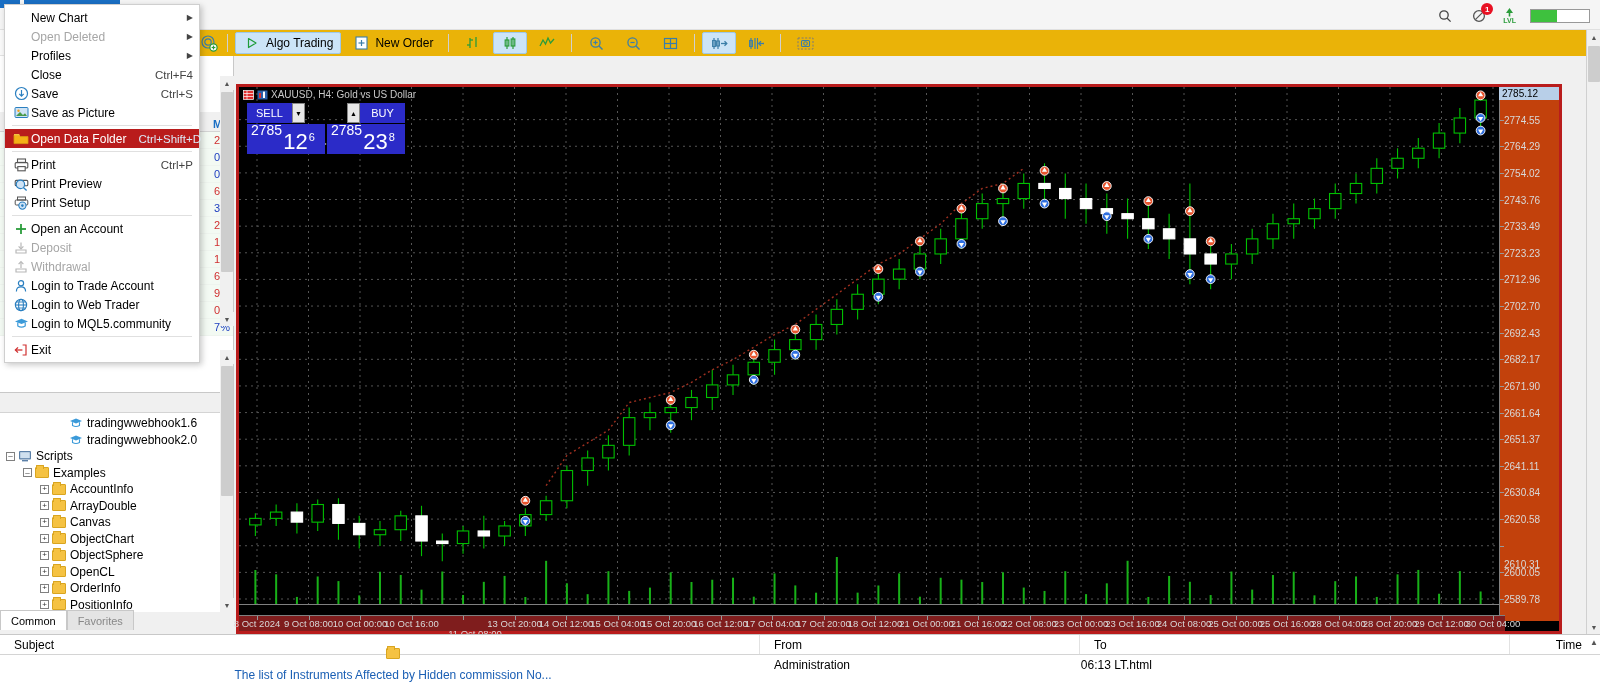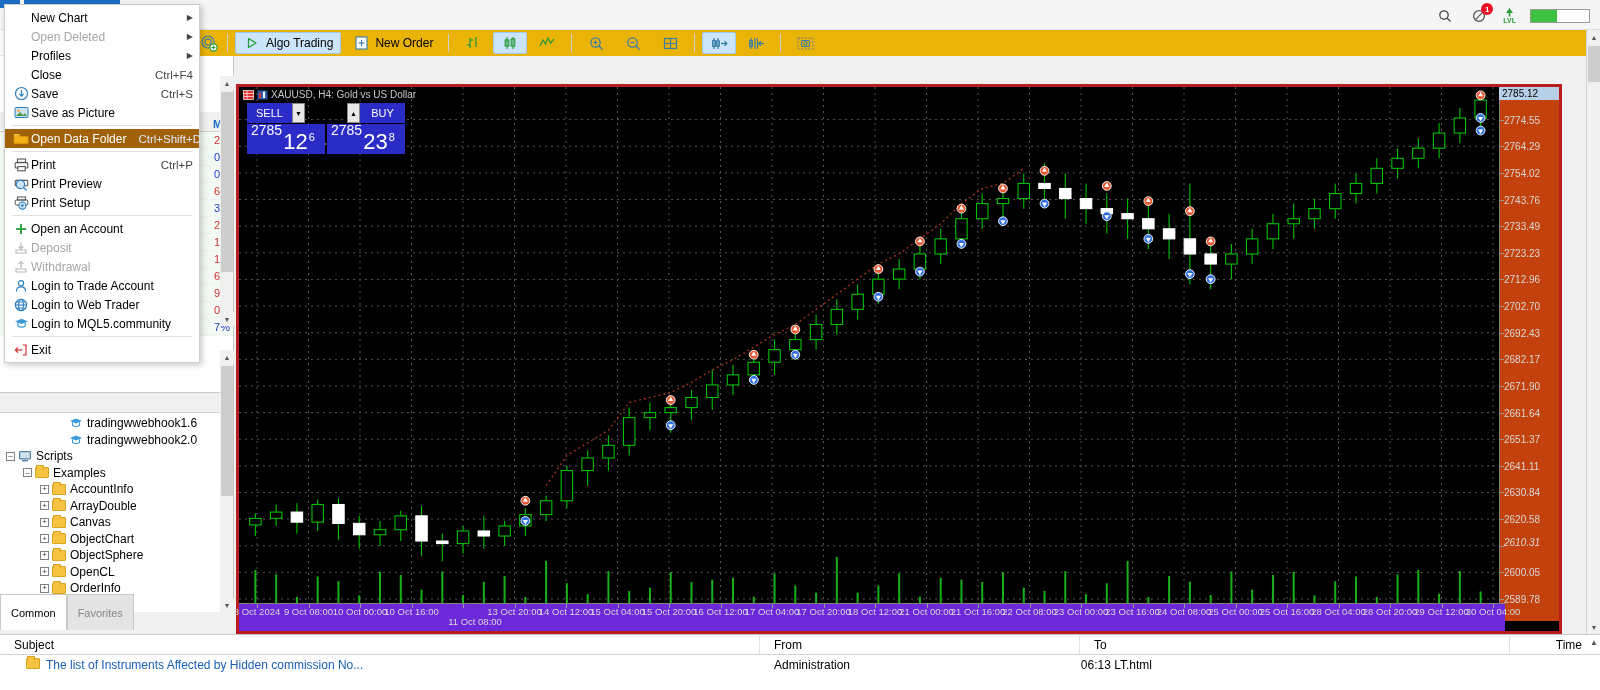--- a/index.html
+++ b/index.html
@@ -51,34 +51,34 @@
   .tree { padding: 2px 0 0 4px; font-size: 12px; }
   .tree-row { height: 16.5px; display: flex; align-items: center; white-space: nowrap; cursor: pointer; }
   .expander { width: 13px; height: 13px; display: flex; align-items: center; justify-content: center; font-size: 9px; color: #555; }
   .exp-box { width: 9px; height: 9px; border: 1px solid #808080; background: #fff; display: flex; align-items: center; justify-content: center; font-size: 8px; line-height: 1; color: #333; }
   .tree-ico { width: 16px; height: 14px; margin-right: 3px; display: flex; align-items: center; justify-content: center; }
   .folder-ico { width: 14px; height: 11px; background: #f5c242; border: 1px solid #d9a520; border-radius: 1px; position: relative; }
   .folder-ico:before { content: ""; position: absolute; left: 0; top: -3px; width: 6px; height: 3px; background: #f5c242; border: 1px solid #d9a520; border-bottom: none; border-radius: 1px 1px 0 0; }
 
   
   #lower-tabs { position: absolute; left: 0; top: 612px; width: 234px; height: 18px; background: #f0f0f0; display: flex; align-items: flex-end; }
-  .ltab { height: 36px; padding: 0 10px; display: flex; align-items: center; font-size: 11px; cursor: pointer; background: #e4e4e4; border: 1px solid #c8c8c8; border-bottom: none; }
+  .ltab { height: 20px; padding: 0 10px; display: flex; align-items: center; font-size: 11px; cursor: pointer; background: #e4e4e4; border: 1px solid #c8c8c8; border-bottom: none; }
   .ltab.active { background: #fff; font-weight: normal; }
 
   
   #chart-wrap { position: absolute; left: 236px; top: 84px; width: 1326px; height: 550px; background: #000; border: 3px solid #b91c1c; }
   #chart-title-bar { position: absolute; left: 0; top: 0; height: 14px; display: flex; align-items: center; gap: 3px; padding-left: 4px; z-index: 6; }
   .ct-text { color: #c8c8c8; font-size: 10px; white-space: nowrap; }
   .ct-ico { width: 11px; height: 10px; }
 
   #plot { position: absolute; left: 0; top: 0; width: 1266px; height: 534px; overflow: hidden; }
   #price-axis { position: absolute; right: 0; top: 0; width: 60px; height: 534px; border-left: 1px solid #808080; background: #c2410c; }
   .pa-lbl { position: absolute; left: 4px; color: #d8d8d8; font-size: 10px; transform: translateY(-50%); white-space: nowrap; }
   .pa-tick { position: absolute; left: 0; width: 4px; height: 1px; background: #999; }
-  #time-axis { position: absolute; left: 0; bottom: 0; width: 1266px; height: 28px; border-top: 1px solid #808080; background: #6d28d9; }
+  #time-axis { position: absolute; left: 0; bottom: 0; width: 1266px; height: 16px; border-top: 1px solid #808080; background: #7f1d1d; }
   .ta-lbl { position: absolute; top: 2px; color: #d8d8d8; font-size: 9.5px; transform: translateX(-50%); white-space: nowrap; }
   .ta-tick { position: absolute; top: 0; width: 1px; height: 4px; background: #999; }
 
   #cur-price { position: absolute; right: 0; width: 60px; height: 13px; background: #b8cfe8; color: #000;
                font-size: 10px; display: flex; align-items: center; padding-left: 3px; z-index: 7; }
 
   
   #oct { position: absolute; left: 8px; top: 16px; width: 158px; z-index: 8; font-family: "Liberation Sans", sans-serif; }
   #oct-top { display: flex; height: 20px; }
   .oct-side { width: 45px; background: #2b2bc8; color: #fff; font-size: 11px; display: flex; align-items: center; justify-content: center; cursor: pointer; }
@@ -99,21 +99,21 @@
   #mailbox { position: absolute; left: 0; top: 634px; width: 1600px; height: 56px; background: #fff; border-top: 1px solid #c8c8c8; }
   #mb-head { display: flex; height: 20px; border-bottom: 1px solid #d4d4d4; font-size: 12px; position: relative; }
   .mb-col { padding: 3px 0 0 14px; border-right: 1px solid #e2e2e2; position: relative; }
   .mb-col.right-al { text-align: right; padding-right: 18px; }
   #mb-row { display: flex; height: 20px; font-size: 12px; align-items: center; }
 
   
   #file-menu { position: absolute; left: 4px; top: 4px; width: 196px; background: #fff; border: 1px solid #cfcfcf;
                box-shadow: 2px 2px 6px rgba(0,0,0,0.22); z-index: 50; padding: 3px 0; }
   .mi { height: 19px; display: flex; align-items: center; padding: 0 6px; font-size: 12px; cursor: pointer; position: relative; white-space: nowrap; }
-  .mi.sel { background: #a16207; color: #fff; }
+  .mi.sel { background: #b91c1c; color: #fff; }
   .mi.disabled { color: #a6a6a6; cursor: default; }
   .mi-ico { width: 20px; height: 16px; display: flex; align-items: center; justify-content: center; flex: none; }
   .mi-lbl { flex: 1; }
   .mi-acc { color: #444; font-size: 11.5px; padding-left: 12px; }
   .mi.sel .mi-acc { color: #dce9f7; }
   .mi-arrow { font-size: 8px; color: #444; padding-left: 10px; }
   .mi-sep { height: 1px; background: #e0e0e0; margin: 3px 7px; }
 </style>
 </head>
 <body>
@@ -900,21 +900,21 @@
       <div class="pa-lbl" style="top: 325.579px;">2661.64</div>
       <div class="pa-tick" style="top: 325.579px;"></div>
       <div class="pa-lbl" style="top: 352.211px;">2651.37</div>
       <div class="pa-tick" style="top: 352.211px;"></div>
       <div class="pa-lbl" style="top: 378.842px;">2641.11</div>
       <div class="pa-tick" style="top: 378.842px;"></div>
       <div class="pa-lbl" style="top: 405.474px; text-align: right;">2630.84</div>
       <div class="pa-tick" style="top: 405.474px;"></div>
       <div class="pa-lbl" style="top: 432.105px;">2620.58</div>
       <div class="pa-tick" style="top: 432.105px;"></div>
-      <div class="pa-lbl" style="top: 455px; font-style: italic;">2610.31</div>
+      <div class="pa-lbl" style="top: 477px;">2610.31</div>
       <div class="pa-tick" style="top: 458.737px;"></div>
       <div class="pa-lbl" style="top: 485.368px;">2600.05</div>
       <div class="pa-tick" style="top: 485.368px;"></div>
       <div class="pa-lbl" style="top: 512px;">2589.78</div>
       <div class="pa-tick" style="top: 512px;"></div>
     </div>
   <div id="time-axis">
       <div class="ta-lbl" style="left: 18px;">8 Oct 2024</div>
       <div class="ta-tick" style="left: 18px;"></div>
       <div class="ta-lbl" style="left: 69.5px;">9 Oct 08:00</div>
@@ -977,21 +977,21 @@
 
 <div id="mailbox">
   <div id="mb-head">
     <div class="mb-col" style="width:760px;">Subject</div>
     <div class="mb-col" style="width:320px;">From</div>
     <div class="mb-col" style="width:430px;">To</div>
     <div class="mb-col right-al" style="width:90px;border-right:none;">Time</div>
     <div style="position:absolute;right:2px;top:3px;font-size:8px;color:#555;">▲</div>
   </div>
   <div id="mb-row">
-    <div style="width:760px;padding-left:26px;display:flex;align-items:center;gap:6px;">
+    <div style="width:760px;padding-left:26px;display:flex;align-items:center;gap:6px;flex-direction:column;">
       <span><span class="folder-ico" style="display:inline-block;"></span></span>
       <span style="color:#1a5fb4;">The list of Instruments Affected by Hidden commission No...</span>
     </div>
     <div style="width:320px;padding-left:14px;">Administration</div>
     <div style="width:90px;text-align:right;padding-right:18px;">06:13 LT.html</div>
   </div>
 </div>
 
 <div id="file-menu">
     <div class="mi">

